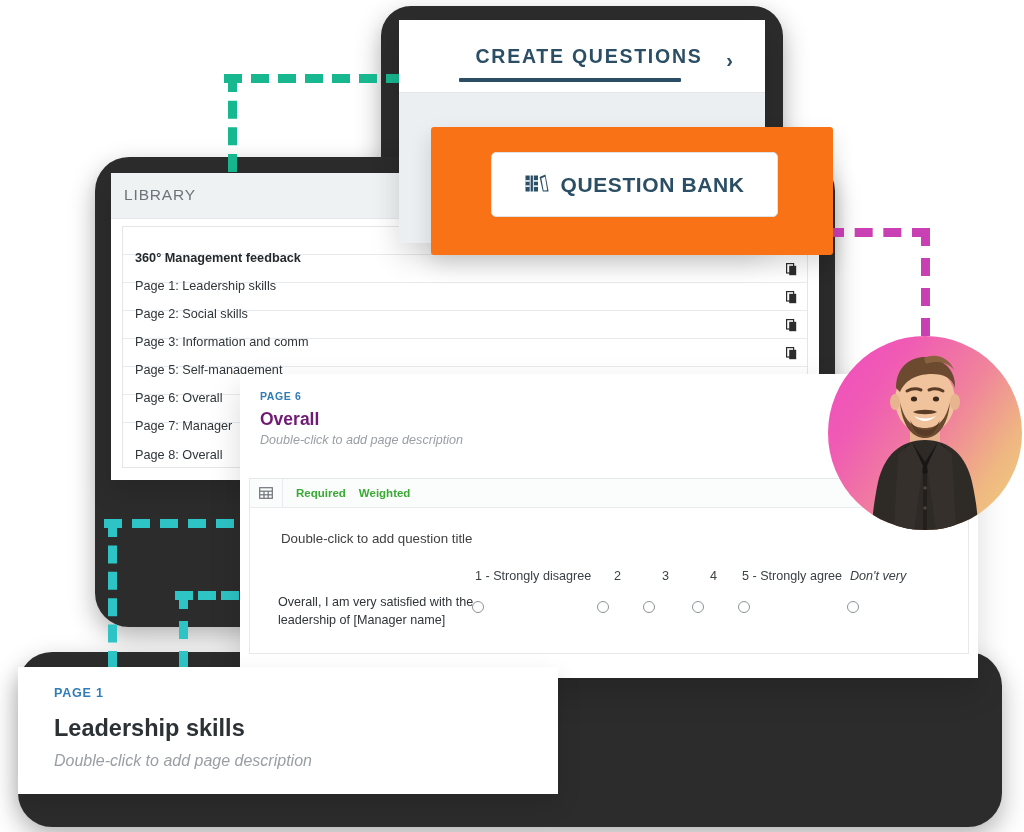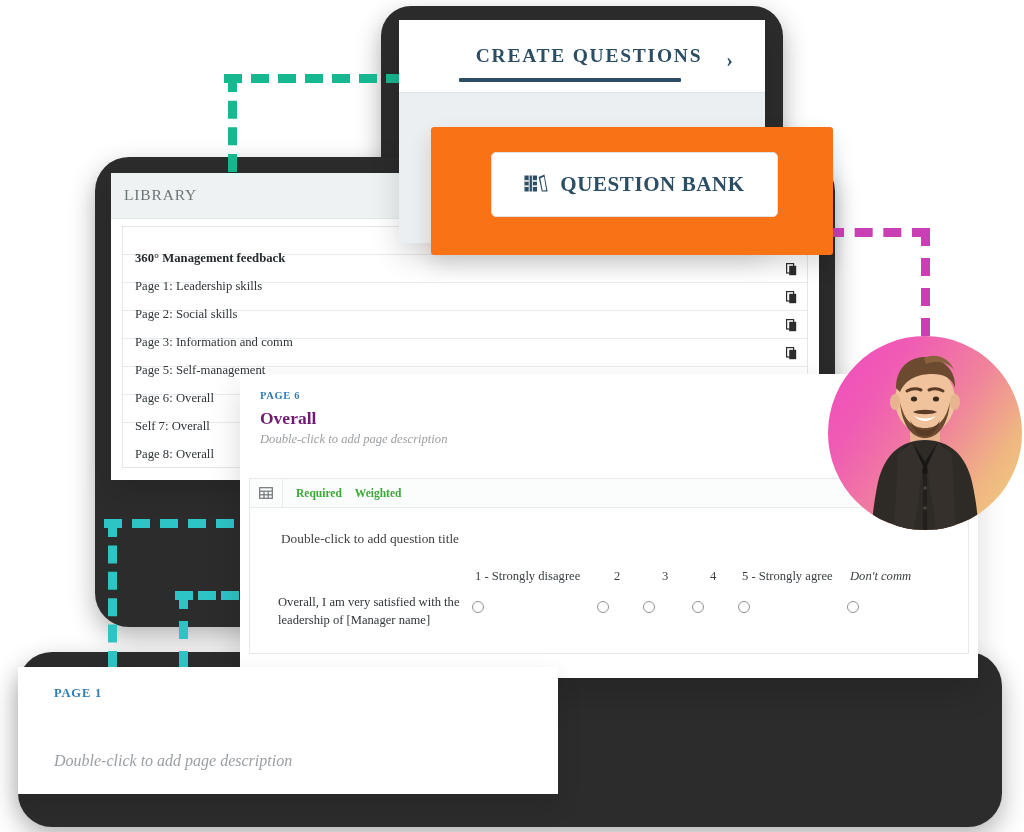--- a/index.html
+++ b/index.html
@@ -35,21 +35,21 @@
   
   #dash-teal-h1{ left:104px; top:519px; width:130px; border-top-color:#2ec4c6; }
   #dash-teal-v1{ left:108px; top:519px; height:150px; border-left-color:#2ec4c6; }
   #dash-teal-h2{ left:175px; top:591px; width:64px; border-top-color:#2ec4c6; }
   #dash-teal-v2{ left:179px; top:591px; height:78px; border-left-color:#2ec4c6; }
   
   #dash-pink-h{ left:826px; top:228px; width:104px; border-top-color:#c93fb4; }
   #dash-pink-v{ left:921px; top:228px; height:108px; border-left-color:#c93fb4; }
 
   
-  .panel{ position:absolute; background:#fff;font-family:Liberation Serif, serif; }
+  .panel{ position:absolute; background:#fff; }
 
   
   #create-panel{
     left:399px; top:20px; width:366px; height:222px;
     box-shadow:0 14px 28px rgba(0,0,0,.16);
   }
   #create-head{
     height:72px; background:#fff; position:relative;
     display:flex; align-items:center; justify-content:center;
   }
@@ -249,21 +249,21 @@
           <span class="label">Page 5: Self-management</span>
           <span class="copy-icon"><svg width="11" height="13" viewBox="0 0 11 13" aria-hidden="true">
               <rect x="0.6" y="0.6" width="7" height="9.4" fill="#ffffff" stroke="#2c2c2c" stroke-width="1.2"></rect>
               <rect x="3.2" y="2.8" width="7" height="9.4" fill="#2c2c2c"></rect>
             </svg></span>
         </div>
         <div class="lib-row">
           <span class="label">Page 6: Overall</span>
         </div>
         <div class="lib-row">
-          <span class="label">Self 7: Overall</span>
+          <span class="label">Page 7: Manager</span>
         </div>
         <div class="lib-row">
           <span class="label">Page 8: Overall</span>
         </div>
       </div>
   </div>
 
   <div class="panel" id="create-panel">
     <div id="create-head">
       <div id="create-title">CREATE QUESTIONS</div>
@@ -315,35 +315,36 @@
       </div>
 
       <div id="q-title-placeholder">Double-click to add question title</div>
       <div id="q-row-text">Overall, I am very satisfied with the leadership of [Manager name]</div>
       <div id="scale-labels">
           <div class="scale-label" style="left: 225px;">1 - Strongly disagree</div>
           <div class="scale-label" style="left: 364px;">2</div>
           <div class="scale-label" style="left: 412px;">3</div>
           <div class="scale-label" style="left: 460px;">4</div>
           <div class="scale-label" style="left: 492px;">5 - Strongly agree</div>
-          <div class="scale-label italic" style="left: 600px;">Don't comm</div>
+          <div class="scale-label italic" style="left: 600px;">Don't very</div>
         </div>
       <div id="scale-radios">
           <div class="radio" style="left: 222px;"></div>
           <div class="radio" style="left: 347px;"></div>
           <div class="radio" style="left: 393px;"></div>
           <div class="radio" style="left: 442px;"></div>
           <div class="radio" style="left: 488px;"></div>
           <div class="radio" style="left: 597px;"></div>
         </div>
     </div>
   </div>
 
   <div class="panel" id="page1-card">
     <div id="page1-eyebrow">PAGE 1</div>
+    <div id="page1-title">Leadership skills</div>
     <div id="page1-desc">Double-click to add page description</div>
   </div>
 
   <div id="avatar">
     <svg width="194" height="194" viewBox="0 0 194 194" aria-hidden="true">
 
       <path d="M82 92 h30 v26 h-30 z" fill="#e8b48f"></path>
 
       <path d="M97 104 C 72 104, 56 120, 50 146 C 46 166, 44 182, 44 194 L150 194 C150 180, 148 164, 144 146 C138 120, 122 104, 97 104 Z" fill="#2e2a26"></path>
 

